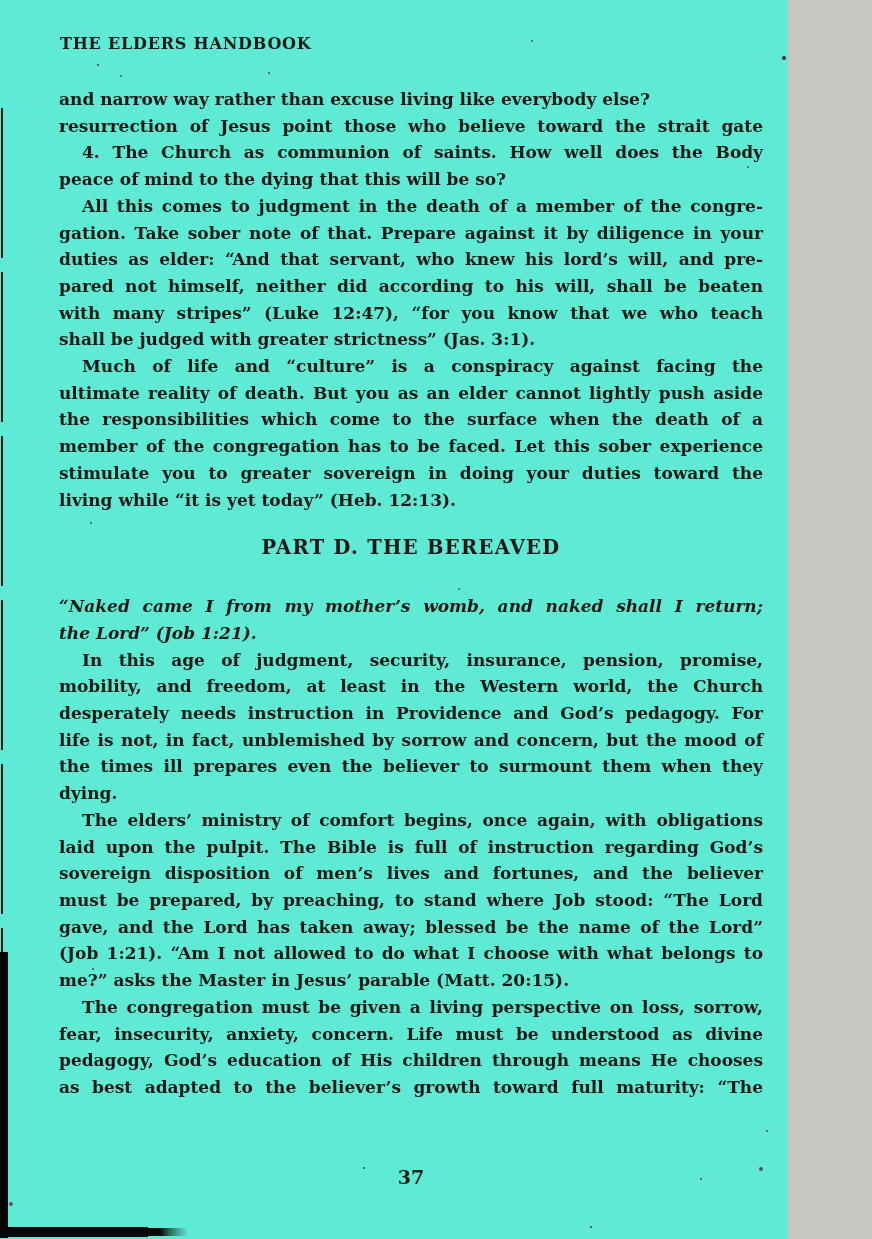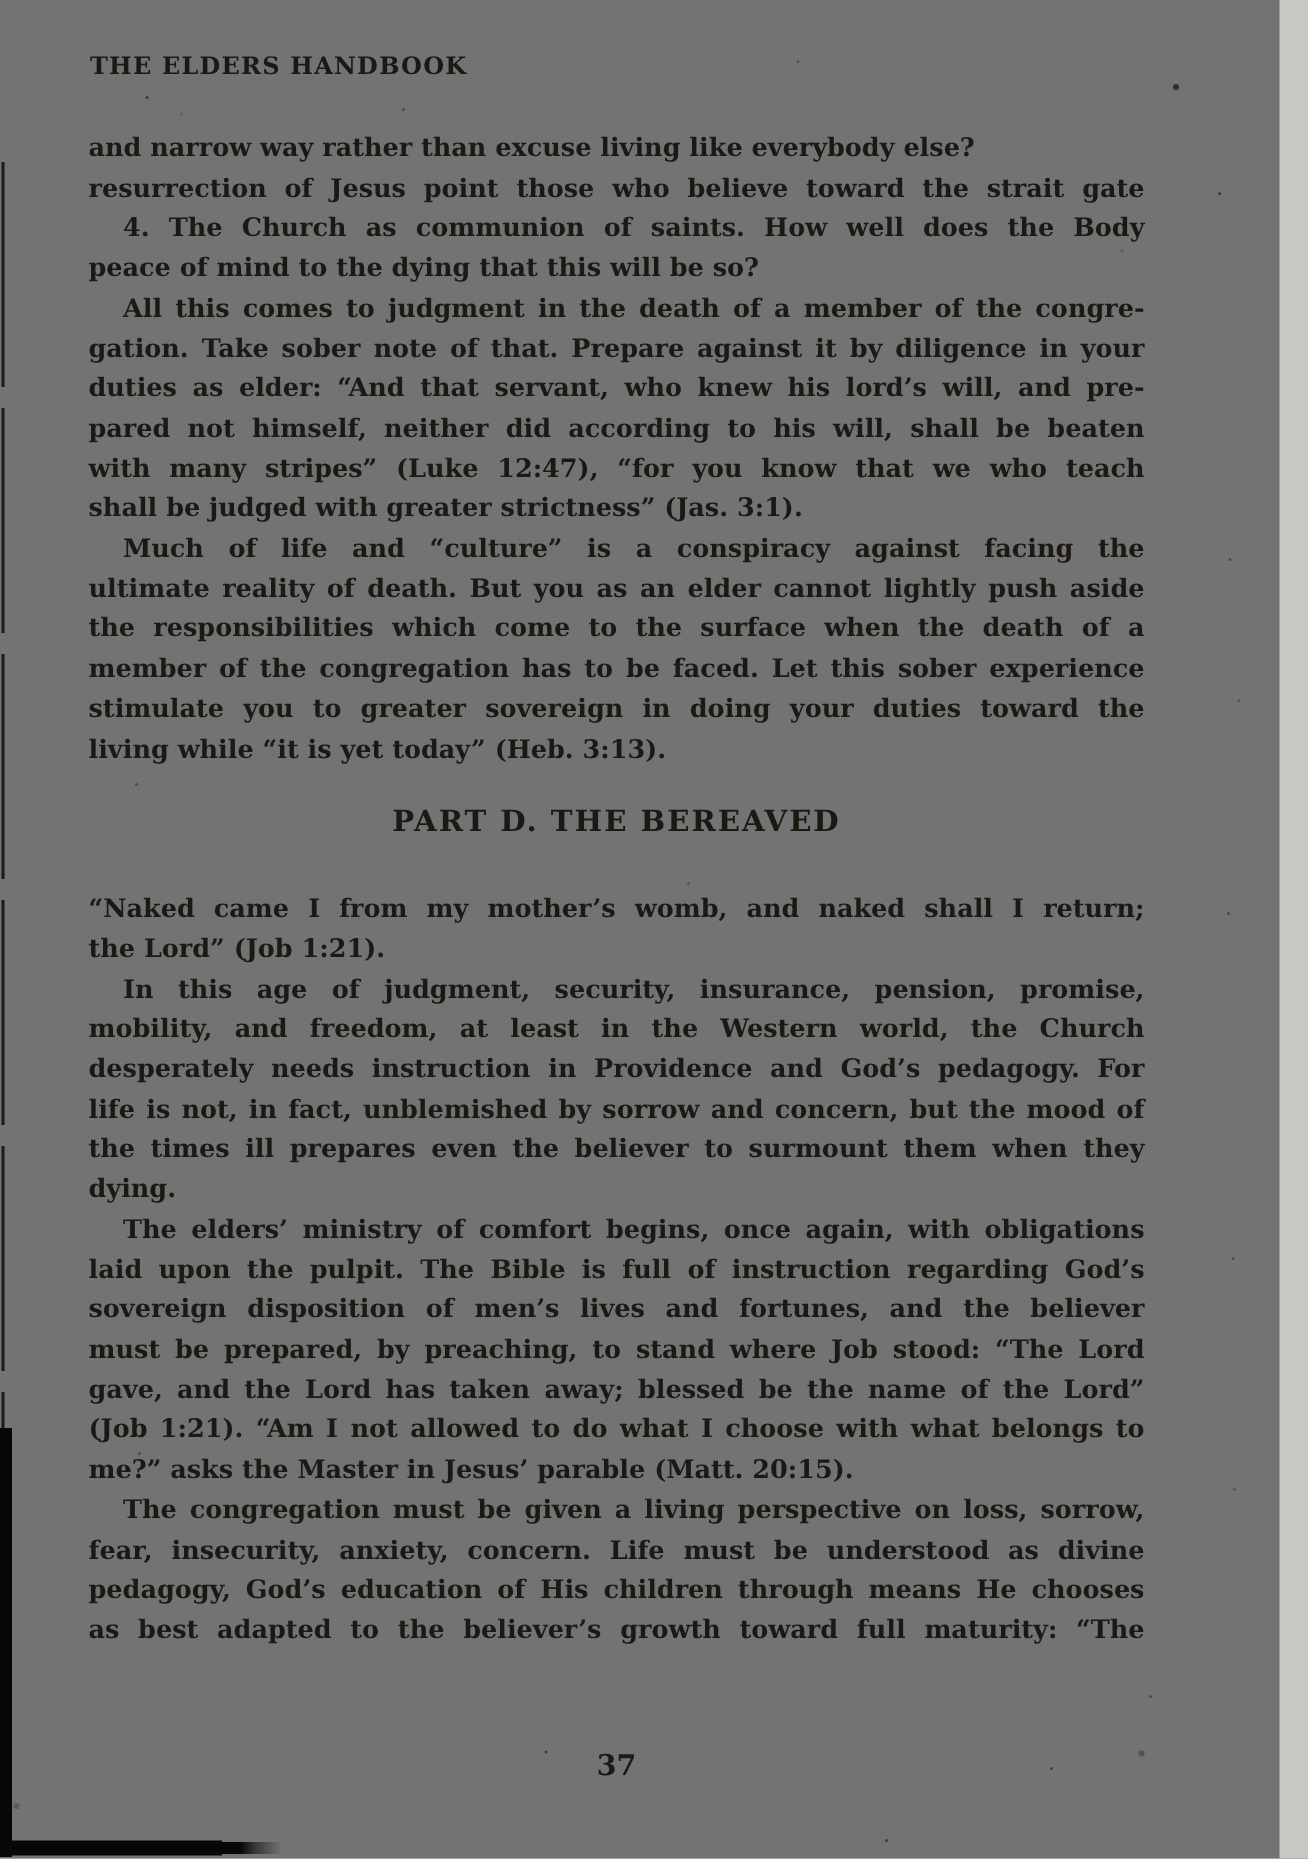--- a/index.html
+++ b/index.html
@@ -1,38 +1,38 @@
 <!DOCTYPE html>
 <html><head>
 <meta charset="utf-8">
 <style>
   html,body{margin:0;padding:0;background:#c9c7c2;}
   .page{
     position:relative;
-    width:853px;height:1239px;
-    background:#737373;
+    width:788px;height:1239px;
+    background:#5eead4;
     overflow:hidden;
     font-family:"DejaVu Serif", serif;
     color:#1c1914;
   }
   .running-header{
     position:absolute;left:60px;top:34px;
     font-size:16px;font-weight:700;letter-spacing:.8px;
     white-space:nowrap;
   }
   .text-column{position:absolute;left:59px;top:86px;width:704px;}
   .para{margin:0;}
   .line{
     font-size:17px;font-weight:700;line-height:26.7px;
     text-align:justify;text-align-last:left;
     white-space:normal;
   }
   .line.j{text-align-last:justify;}
   .line.ind{text-indent:23px;}
-  .para.quote .line{}
+  .para.quote .line{font-style:italic;}
   .heading{
     text-align:center;font-size:19.5px;font-weight:700;
     letter-spacing:1.3px;line-height:28px;
     margin-top:21px;margin-bottom:31px;
     white-space:nowrap;
   }
   .page-number{
     position:absolute;left:59px;top:1166px;width:704px;
     text-align:center;font-size:19px;font-weight:700;
   }
@@ -96,21 +96,21 @@
         <div class="line j">pared not himself, neither did according to his will, shall be beaten</div>
         <div class="line j">with many stripes” (Luke 12:47), “for you know that we who teach</div>
         <div class="line">shall be judged with greater strictness” (Jas. 3:1).</div>
       </div>
       <div class="para paragraph">
         <div class="line j ind">Much of life and “culture” is a conspiracy against facing the</div>
         <div class="line j">ultimate reality of death. But you as an elder cannot lightly push aside</div>
         <div class="line j">the responsibilities which come to the surface when the death of a</div>
         <div class="line j">member of the congregation has to be faced. Let this sober experience</div>
         <div class="line j">stimulate you to greater sovereign in doing your duties toward the</div>
-        <div class="line">living while “it is yet today” (Heb. 3:13).</div>
+        <div class="line">living while “it is yet today” (Heb. 12:13).</div>
       </div>
       <div class="heading">PART D. THE BEREAVED</div>
       <div class="para quote">
         <div class="line j">“Naked came I from my mother’s womb, and naked shall I return;</div>
         <div class="line">the Lord” (Job 1:21).</div>
       </div>
       <div class="para paragraph">
         <div class="line j ind">In this age of judgment, security, insurance, pension, promise,</div>
         <div class="line j">mobility, and freedom, at least in the Western world, the Church</div>
         <div class="line j">desperately needs instruction in Providence and God’s pedagogy. For</div>

